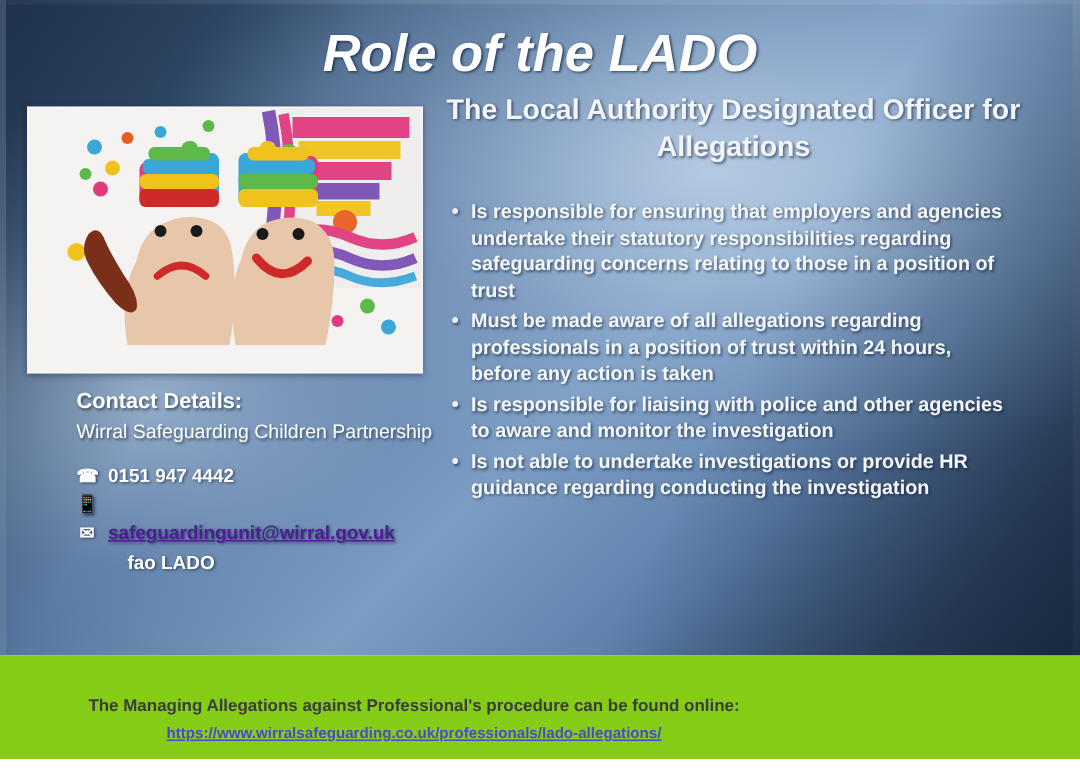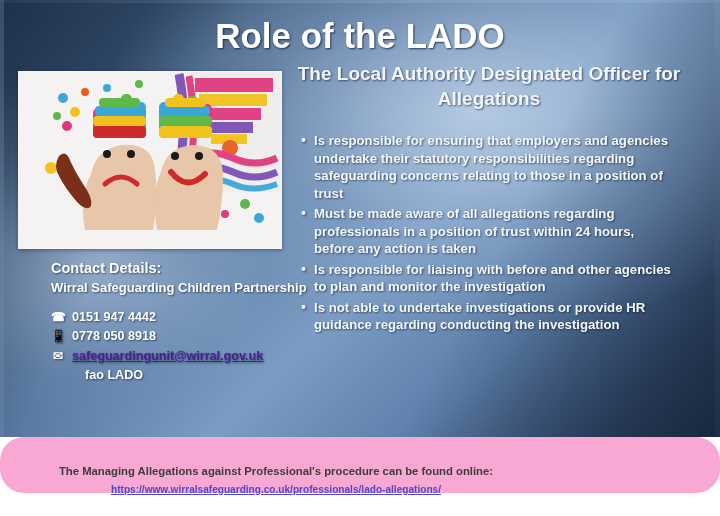--- a/index.html
+++ b/index.html
@@ -28,20 +28,21 @@
   .panel .edge-t{position:absolute;left:0;top:0;width:100%;height:3px;background:rgba(255,255,255,0.10);}
   .panel .edge-l{position:absolute;left:0;top:0;width:4px;height:100%;background:linear-gradient(180deg,rgba(160,180,205,0.55),rgba(120,148,182,0.35));}
   .panel .edge-r{position:absolute;right:0;top:0;width:5px;height:100%;background:linear-gradient(180deg,rgba(150,172,200,0.45),rgba(60,84,118,0.5));}
 
   
   .title{
     position:absolute;left:0;top:16px;width:720px;text-align:center;
     font-size:35px;font-weight:bold;color:#ffffff;letter-spacing:0px;
     text-shadow:1px 1px 2px rgba(10,24,44,0.75);
     z-index:4;
+    font-style:italic;
   }
   .subtitle{
     position:absolute;left:288px;top:61px;width:402px;text-align:center;
     font-size:19px;font-weight:bold;color:#f2f6fb;line-height:1.32;
     text-shadow:1px 1px 2px rgba(10,24,44,0.6);
     z-index:4;
   }
 
   
   .photo{
@@ -63,30 +64,30 @@
   .bullets li:before{
     content:"\2022";position:absolute;left:-13px;top:-1px;font-size:14px;color:#e8eef6;
   }
 
   
   .contact{
     position:absolute;left:24px;top:258px;width:260px;z-index:4;
     color:#ffffff;text-shadow:1px 1px 2px rgba(10,24,44,0.6);margin-left:27px;
   }
   .contact-heading{font-size:14.5px;font-weight:bold;line-height:1.38;margin-bottom:1px;}
-  .contact-org{font-size:13px;font-weight:bold;line-height:1.36;}
+  .contact-org{font-size:13px;font-weight:normal;line-height:1.36;}
   .contact-lines{margin-top:11px;}
   .cline{display:flex;align-items:flex-start;gap:7px;font-size:12.6px;font-weight:bold;line-height:1.55;}
   .cicon{display:inline-block;width:14px;min-width:14px;text-align:center;font-size:12px;line-height:1.6;color:#ffffff;}
   .cline a{color:#4c1d95;text-decoration:underline;}
   .fao{font-size:12.6px;font-weight:bold;margin-left:34px;line-height:1.5;}
 
   
   .footer{
-    position:absolute;left:0;top:437px;width:720px;height:56px;background:#f9a8d4;border-radius:24px;
+    position:absolute;left:0;top:437px;width:720px;height:69px;background:#84cc16;
   }
   .footer-text{
     position:absolute;left:22px;top:26px;width:508px;text-align:center;
     font-size:11.3px;font-weight:bold;color:#3c3c3c;line-height:1.5;
   }
   .footer-link{
     display:block;color:#4a4ad0;text-decoration:underline;font-weight:bold;font-size:10.1px;margin-top:2px;
     white-space:nowrap;
   }
 </style>
@@ -171,36 +172,35 @@
         <circle cx="180" cy="84" r="4" fill="#1a1a1a"></circle>
         <path d="M152 100 q16 20 34 2" stroke="#cf2a2a" stroke-width="6" fill="none" stroke-linecap="round"></path>
       </g>
     </svg>
   </div>
 
   <div class="bullets">
     <ul>
       <li>Is responsible for ensuring that employers and agencies undertake their statutory responsibilities regarding safeguarding concerns relating to those in a position of trust</li>
       <li>Must be made aware of all allegations regarding professionals in a position of trust within 24 hours, before any action is taken</li>
-      <li>Is responsible for liaising with before and other agencies to plan and monitor the investigation</li>
+      <li>Is responsible for liaising with police and other agencies to aware and monitor the investigation</li>
       <li>Is not able to undertake investigations or provide HR guidance regarding conducting the investigation</li>
     </ul>
   </div>
 
   <div class="contact">
     <div class="contact-heading">Contact Details:</div>
     <div class="contact-org">Wirral Safeguarding Children Partnership</div>
     <div class="contact-lines">
       <div class="cline">
         <span class="cicon">☎</span>
         <span>0151 947 4442</span>
       </div>
       <div class="cline">
         <span class="cicon">📱</span>
-        <span>0778 050 8918</span>
       </div>
       <div class="cline">
         <span class="cicon">✉</span>
         <a href="#">safeguardingunit@wirral.gov.uk</a>
       </div>
       <div class="fao">fao LADO</div>
     </div>
   </div>
 
   <div class="footer">

